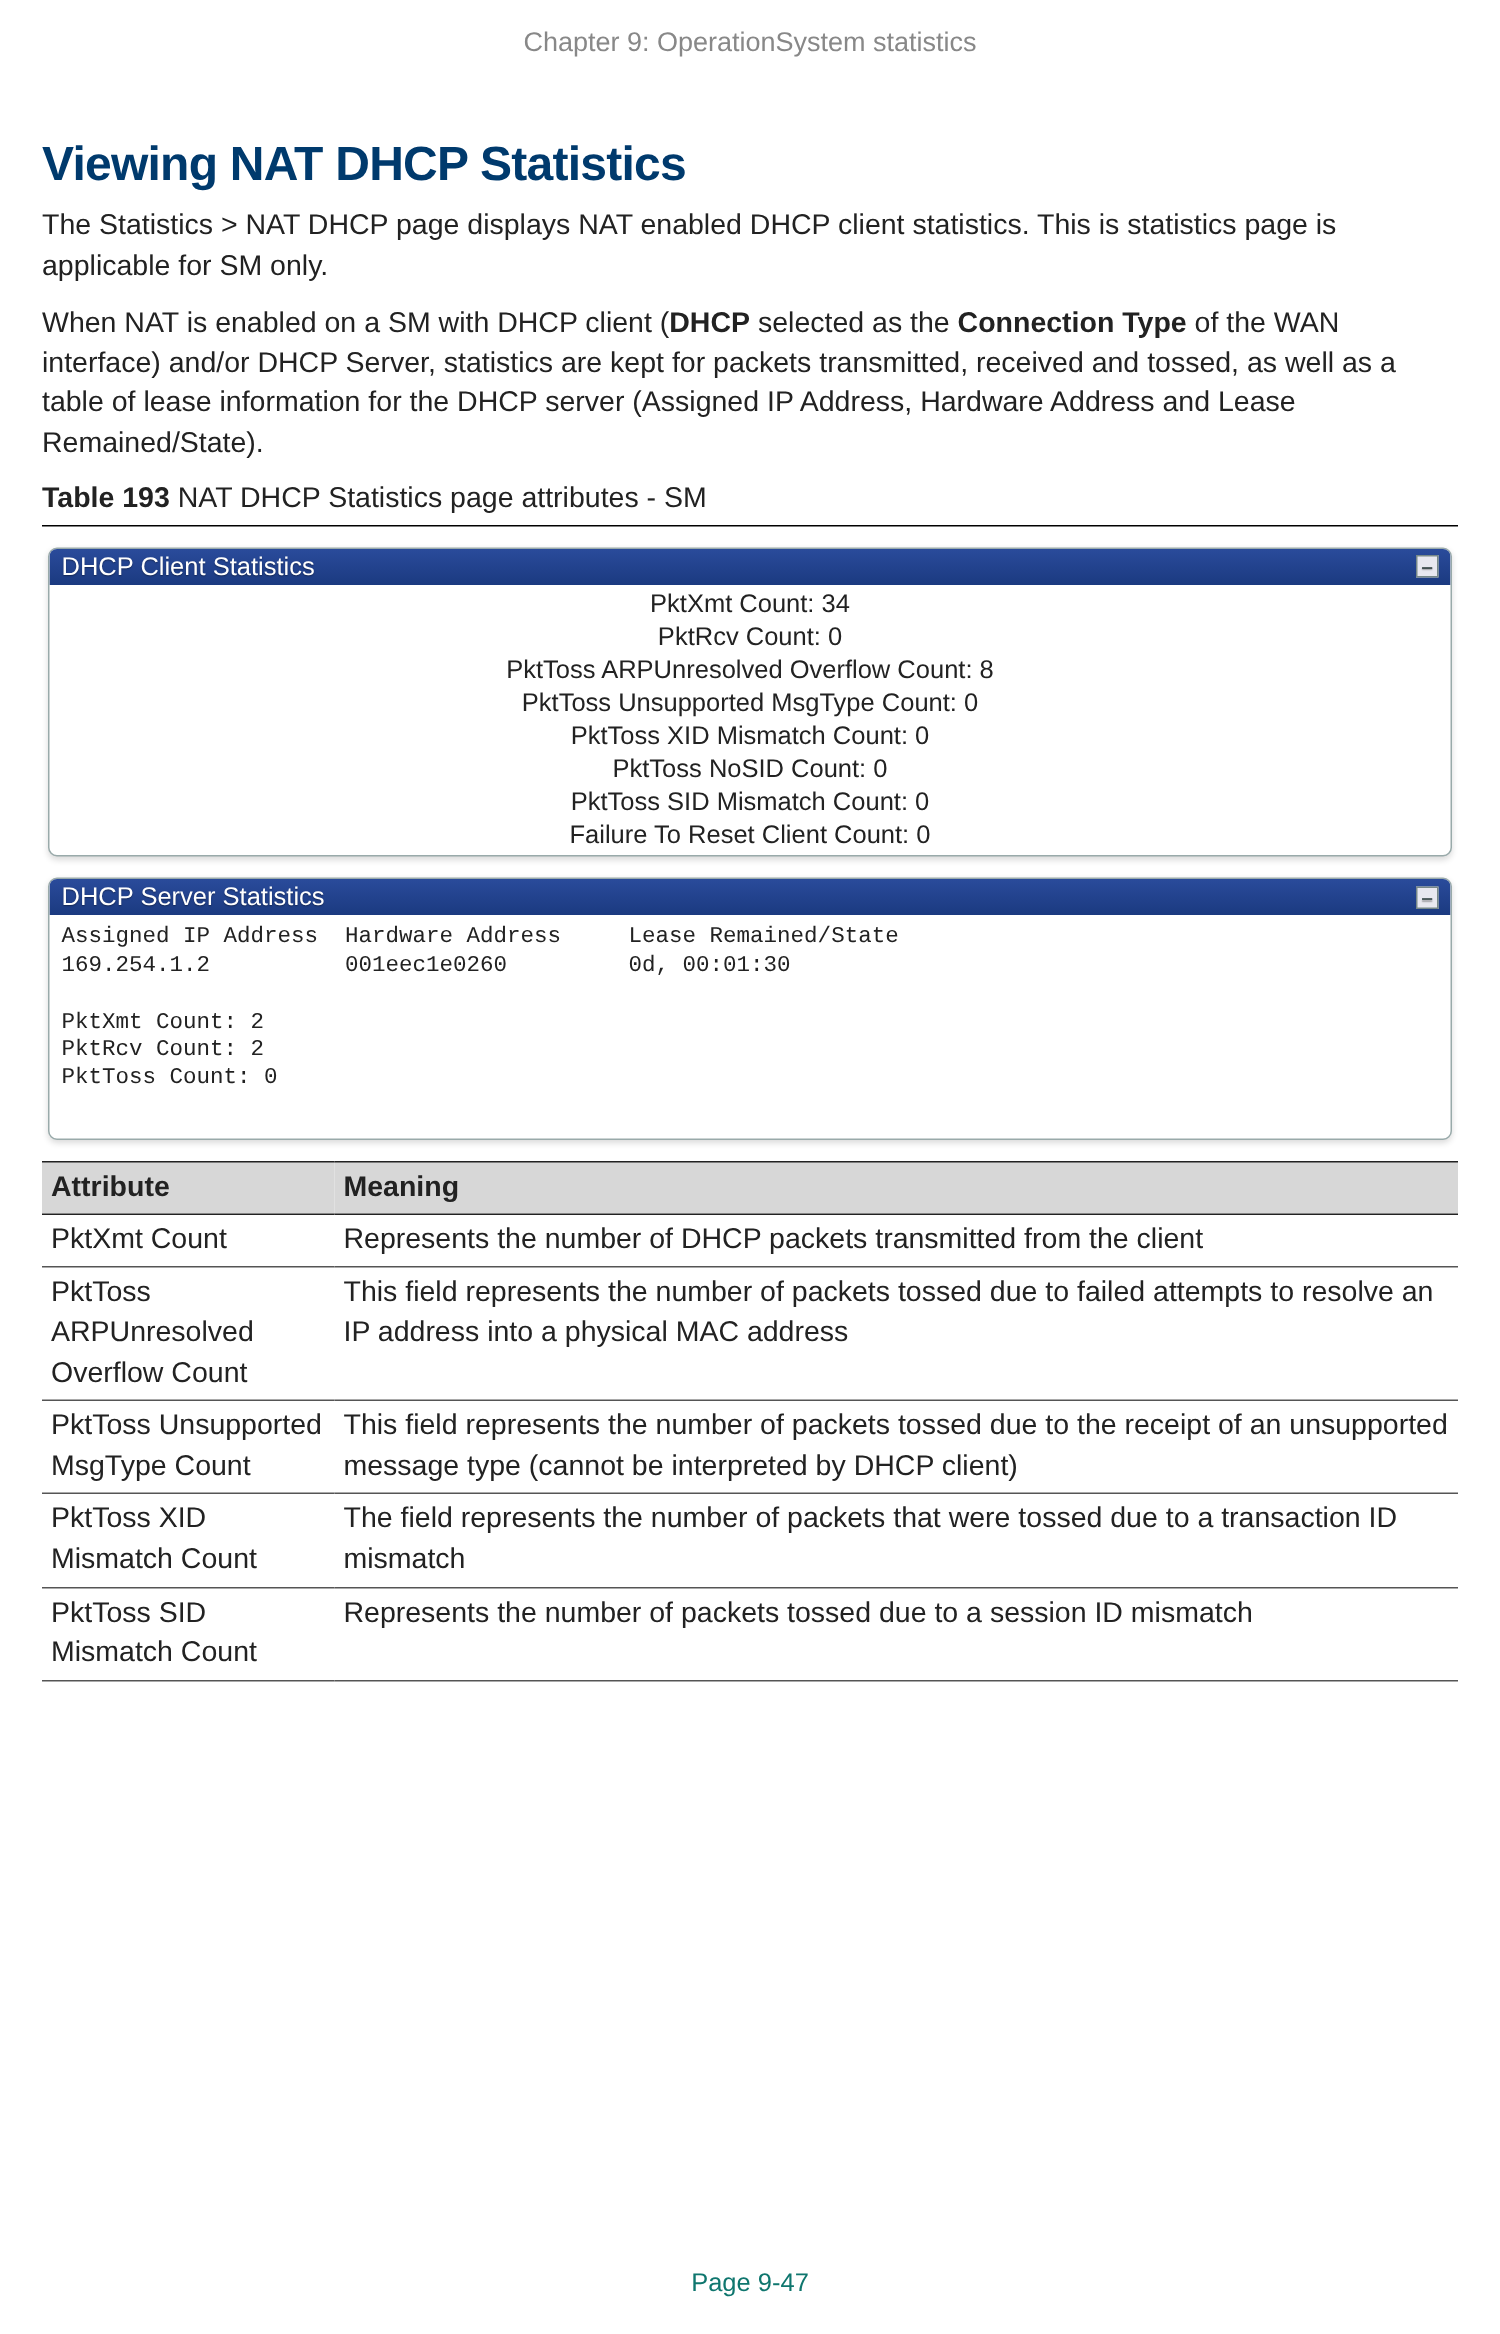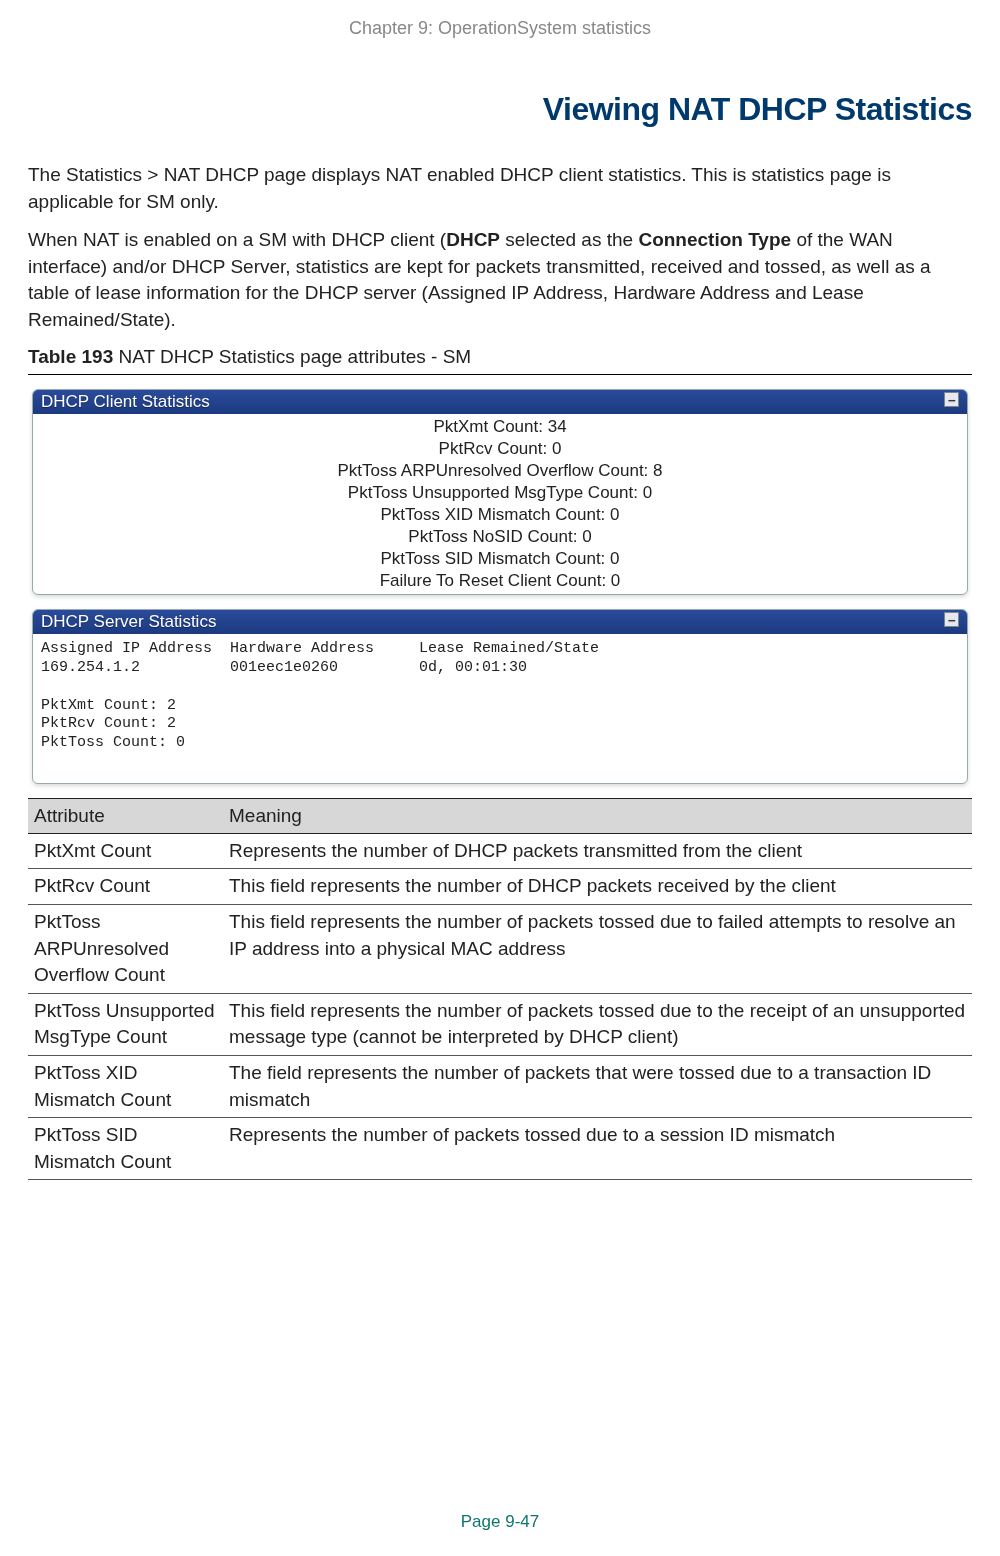--- a/index.html
+++ b/index.html
@@ -18,23 +18,22 @@
     justify-content: center;
     color: #888;
     font-size: 18px;
     margin-bottom: 52px;
   }
   h1 {
     font-family: Arial, Helvetica, sans-serif;
     font-weight: 700;
     font-size: 32px;
     color: #003a6d;
-    margin-bottom: 34px;
+    margin-bottom: 10px;
     letter-spacing: -0.5px;
-    text-align: right;
   }
   p.body {
     line-height: 1.4;
     margin-bottom: 12px;
     font-size: 19px;
   }
   .bold { font-weight: 700; }
   .table-caption {
     margin-top: 0;
     margin-bottom: 6px;
@@ -56,21 +55,21 @@
     background: #fff;
   }
   .panel-header {
     background: linear-gradient(#2a4b9b, #1b3a80);
     color: #fff;
     font-family: Verdana, Arial, sans-serif;
     font-size: 17px;
     padding: 2px 8px;
     display: flex;
     justify-content: space-between;
-    align-items: flex-start;
+    align-items: center;
     text-shadow: 0 1px 1px rgba(0,0,0,0.4);
   }
   .panel-header .toggle {
     width: 15px; height: 15px;
     background: #e8e8f0;
     font-size: 14px;
     line-height: 14px;
     text-align: center;
     color: #233;
     border: 1px solid #788;
@@ -94,21 +93,21 @@
     border-collapse: collapse;
     font-size: 19px;
     margin-top: 4px;
   }
   table.attr th {
     text-align: left;
     background: #d7d7d7;
     border-top: 1px solid #222;
     border-bottom: 1px solid #222;
     padding: 6px 6px;
-    font-weight: 400;
+    font-weight: 700;
   }
   table.attr td {
     border-bottom: 1px solid #555;
     padding: 4px 6px;
     vertical-align: top;
     line-height: 1.4;
   }
   table.attr td:first-child { width: 195px; }
 
   .footer {
@@ -177,24 +176,20 @@
       <th>Attribute</th>
       <th>Meaning</th>
     </tr>
   </thead>
   <tbody>
     <tr>
       <td>PktXmt Count</td>
       <td>Represents the number of DHCP packets transmitted from the client</td>
     </tr>
     <tr>
-      <td>PktRcv Count</td>
-      <td>This field represents the number of DHCP packets received by the client</td>
-    </tr>
-    <tr>
       <td>PktToss ARPUnresolved Overflow Count</td>
       <td>This field represents the number of packets tossed due to failed attempts to resolve an IP address into a physical MAC address</td>
     </tr>
     <tr>
       <td>PktToss Unsupported MsgType Count</td>
       <td>This field represents the number of packets tossed due to the receipt of an unsupported message type (cannot be interpreted by DHCP client)</td>
     </tr>
     <tr>
       <td>PktToss XID Mismatch Count</td>
       <td>The field represents the number of packets that were tossed due to a transaction ID mismatch</td>

